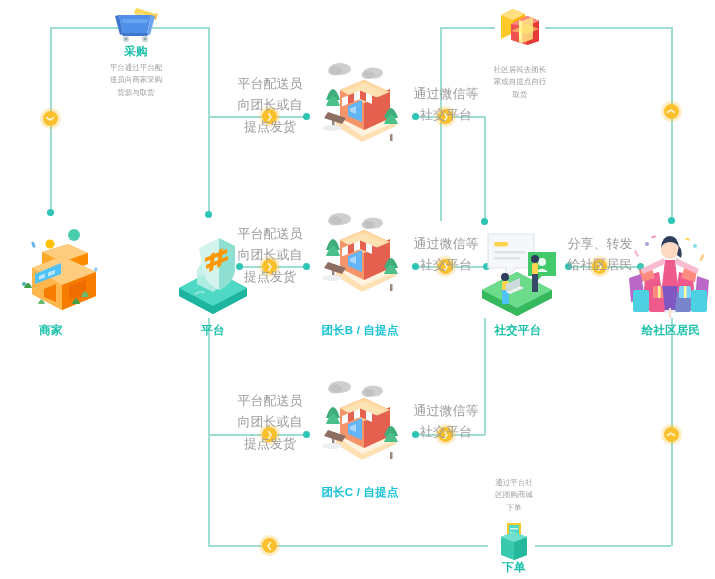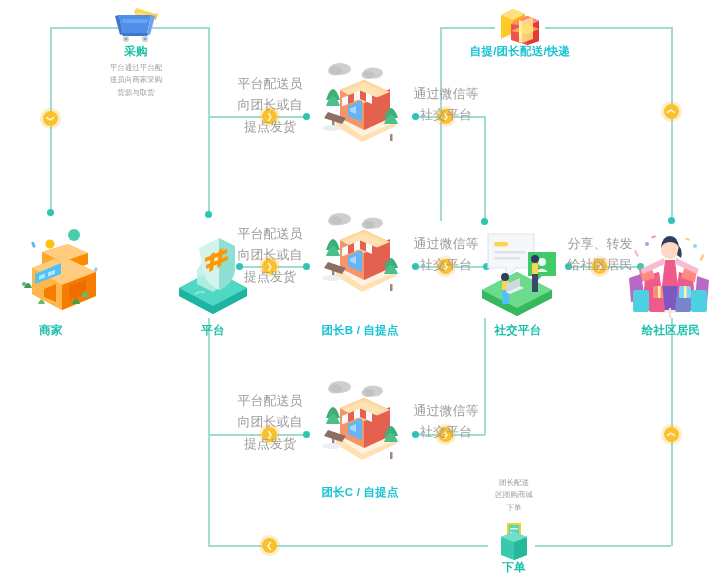--- a/index.html
+++ b/index.html
@@ -383,34 +383,36 @@
       <path d="M21 25 L34 20 L34 38 L21 43 Z" fill="#26b89c"></path>
       <path d="M8 20 L21 15 L34 20 L21 25 Z" fill="#6fe0cb"></path>
     </svg>
   </div>
 
   <div class="node-label" style="left:96px;top:44px;width:80px;">采购</div>
   <div class="node-desc" style="left:90px;top:62px;width:92px;">平台通过平台配
 送员向商家采购
 货源与取货</div>
 
-  <div class="node-label blue" style="left:455px;top:44px;width:130px;">自提/团长配送/快递</div>
+  <div class="node-desc" style="left:475px;top:64px;width:90px;">社区居民去团长
+家或自提点自行
+取货</div>
 
   <div class="node-label" style="left:14px;top:323px;width:74px;">商家</div>
 
   <div class="node-label" style="left:178px;top:323px;width:70px;">平台</div>
 
   <div class="node-label blue" style="left:300px;top:485px;width:120px;">团长C / 自提点</div>
   <div class="node-label blue" style="left:300px;top:323px;width:120px;">团长B / 自提点</div>
 
   <div class="node-label" style="left:482px;top:323px;width:72px;">社交平台</div>
 
   <div class="node-label" style="left:634px;top:323px;width:74px;">给社区居民</div>
 
-  <div class="node-desc" style="left:484px;top:477px;width:60px;">团长配送
+  <div class="node-desc" style="left:484px;top:477px;width:60px;">通过平台社
 区团购商城
 下单</div>
   <div class="node-label" style="left:484px;top:560px;width:60px;">下单</div>
 
   <div class="edge-text" style="left:234px;top:73px;width:72px;">平台配送员
 向团长或自
 提点发货</div>
   <div class="edge-text" style="left:410px;top:83px;width:72px;">通过微信等
 社交平台</div>
 

